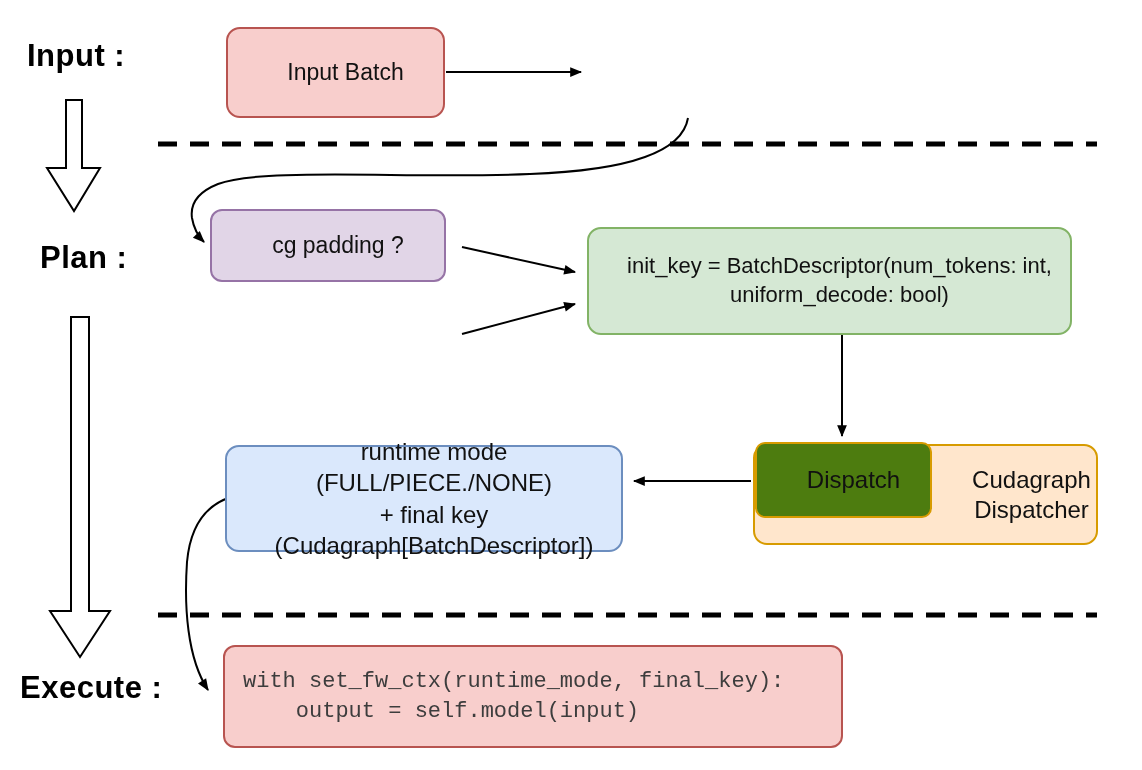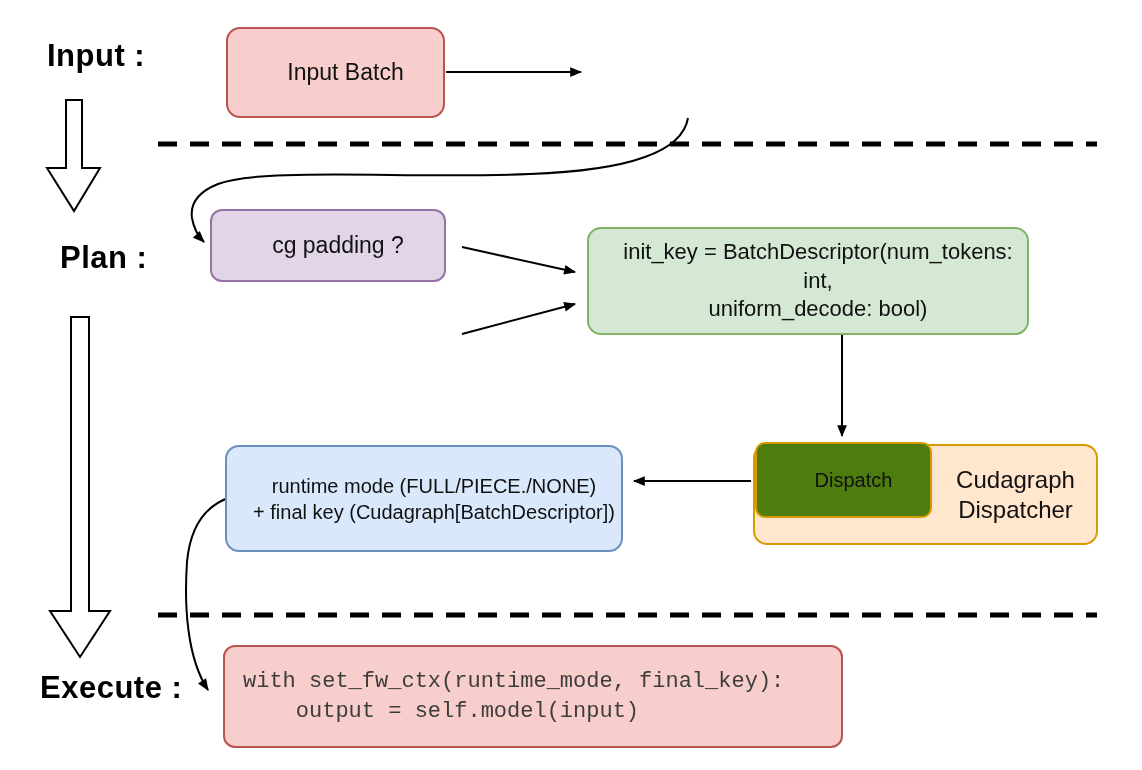--- a/index.html
+++ b/index.html
@@ -11,21 +11,20 @@
     overflow:hidden;
   }
   .layer{position:absolute;left:0;top:0;}
   .section-label{
     position:absolute;
     font-weight:bold;
     font-size:31px;
     color:#000000;
     letter-spacing:0.5px;
     white-space:nowrap;
-    margin-left:20px;
   }
   .node{
     position:absolute;
     box-sizing:border-box;
     display:flex;
     flex-direction:column;
     align-items:center;
     justify-content:center;
     text-align:center;
     border:2px solid #000;
@@ -50,28 +49,29 @@
   .codeline{
     font-family:"Liberation Mono","DejaVu Sans Mono",monospace;
     font-size:22px;
     line-height:30px;
     color:#3d3d3d;
     white-space:pre;
     text-align:left;
   }
   .fs23{font-size:23px;}
   .fs22{font-size:22px;}
-  .fs20{font-size:20px;}
+  .fs20{font-size:24px;}
   .cuda-label{
     position:absolute;
     display:flex;align-items:center;justify-content:center;
     text-align:center;
     font-size:24px;
     color:#111111;
     line-height:1.25;
+    margin-left:16px;
   }
 </style>
 </head>
 <body>
 
 <div class="canvas">
 
   <svg class="layer" width="1142" height="770" viewBox="0 0 1142 770">
     <defs>
       <marker id="arrow" viewBox="0 0 12 10" refX="10.5" refY="5" markerWidth="13" markerHeight="11" orient="auto" markerUnits="userSpaceOnUse">
@@ -101,21 +101,21 @@
   <div class="node red fs23" style="left:226px;top:27px;width:219px;height:91px">
     <span>Input Batch</span>
   </div>
 
 
   <div class="node purple fs23" style="left:210px;top:209px;width:236px;height:73px">
     <span>cg padding ?</span>
   </div>
 
 
-  <div class="node green fs22" style="left:587px;top:227px;width:442px;height:108px">
+  <div class="node green fs22" style="left:587px;top:227px;width:485px;height:108px">
     <div>init_key = BatchDescriptor(num_tokens: int,</div>
     <div>uniform_decode: bool)</div>
   </div>
 
   <div class="node orange-outer" style="left:753px;top:444px;width:345px;height:101px"></div>
   <div class="cuda-label" style="left:933px;top:455px;width:165px;height:80px">Cudagraph Dispatcher</div>
   <div class="node orange-inner fs20" style="left:755px;top:442px;width:177px;height:76px">
     <span>Dispatch</span>
   </div>
 

